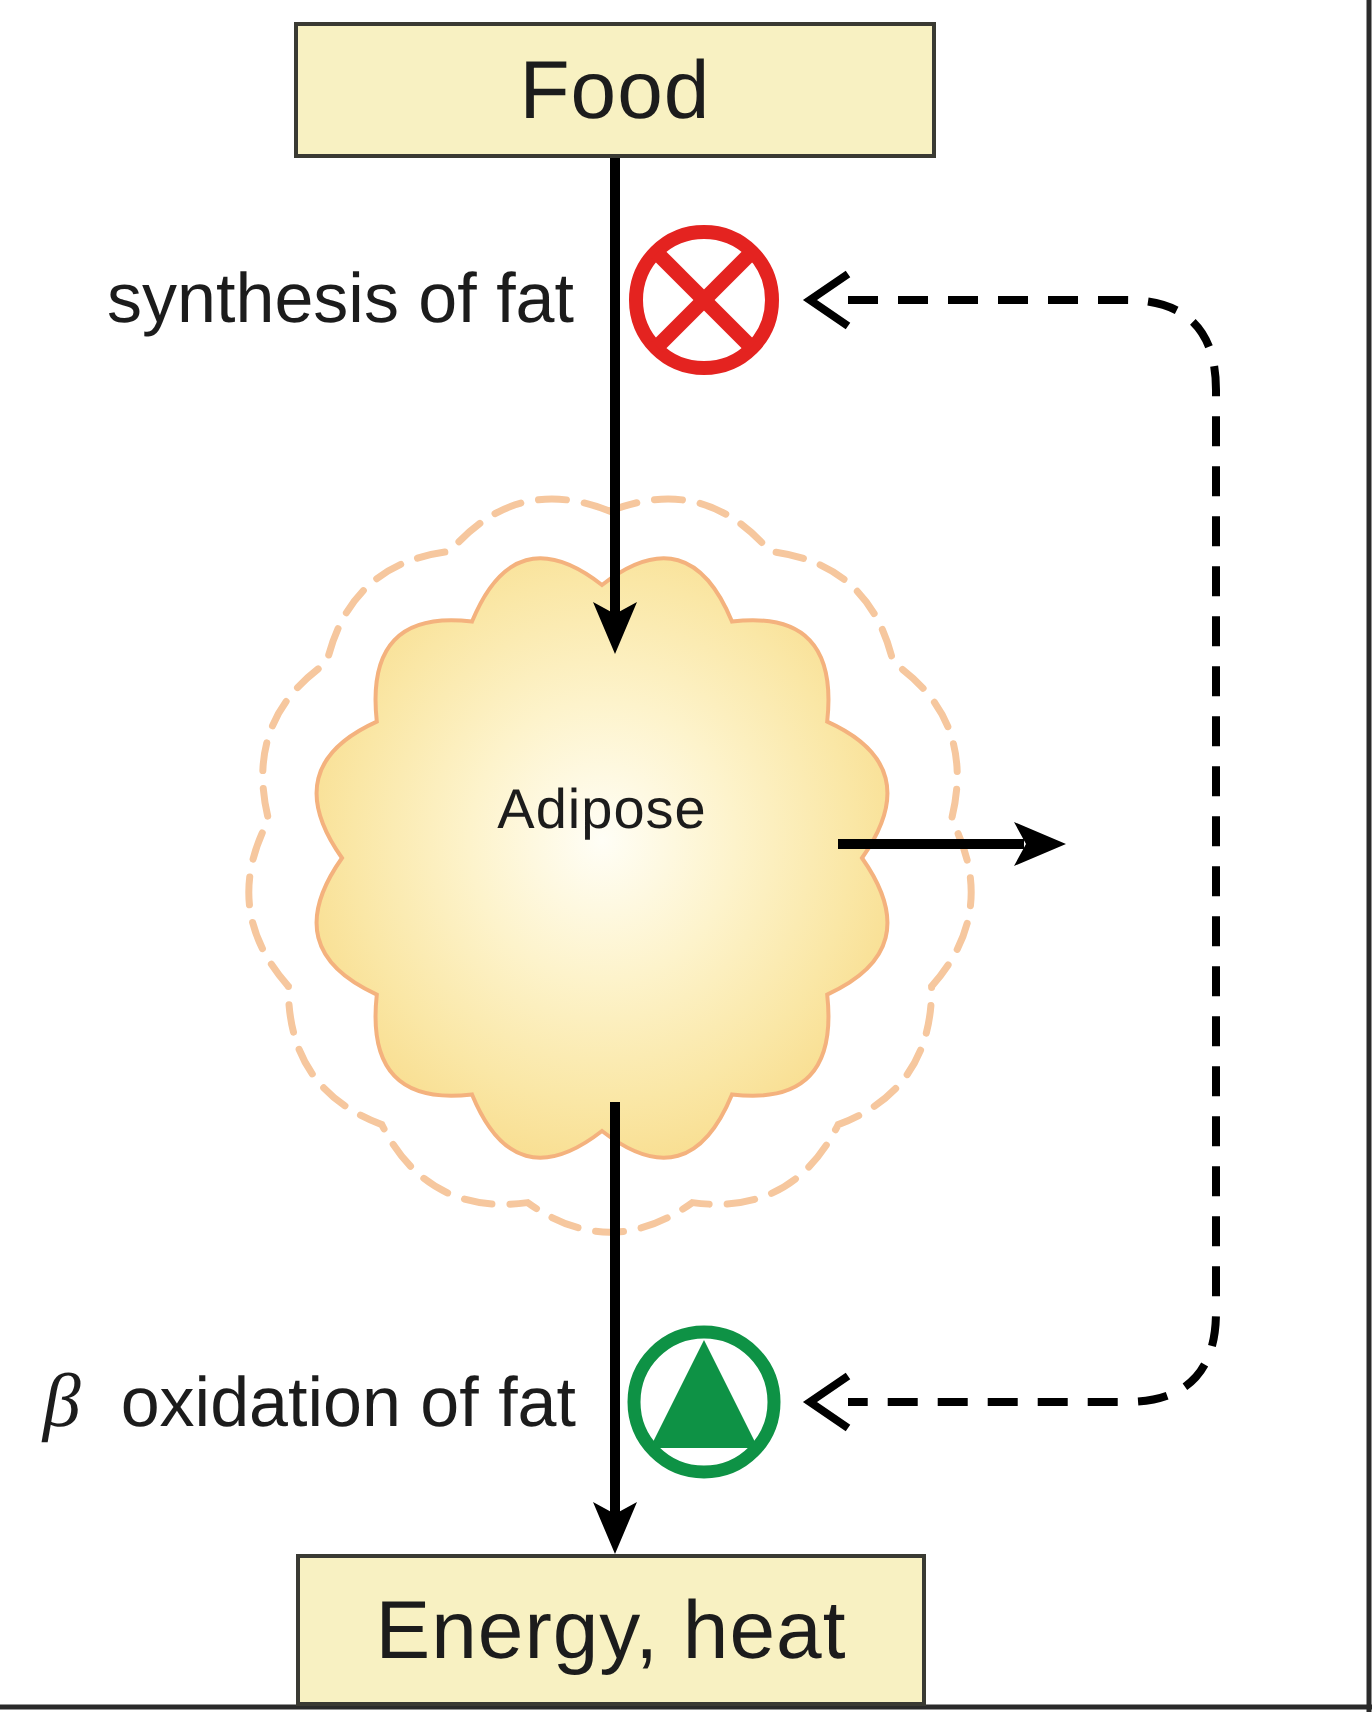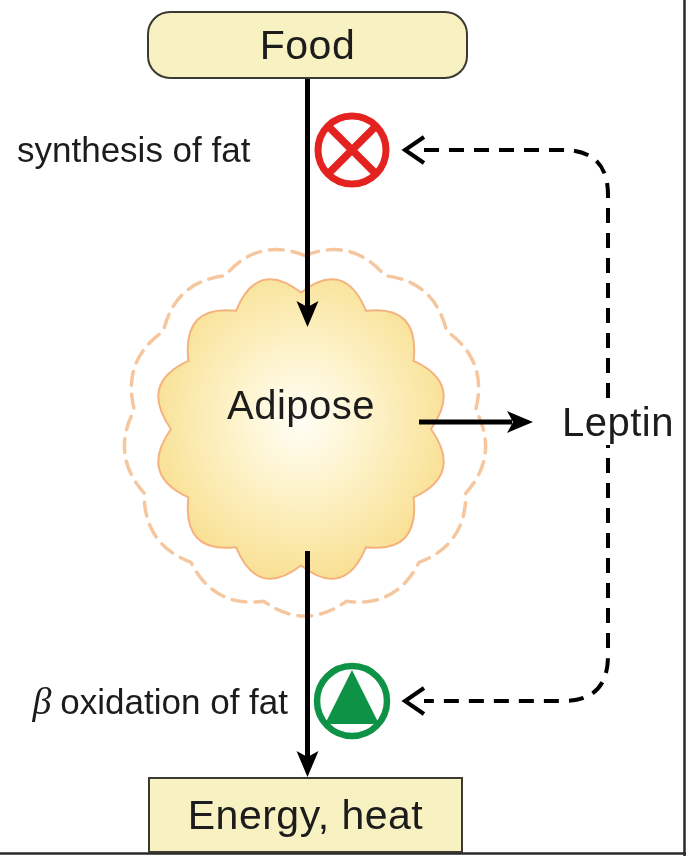--- a/index.html
+++ b/index.html
@@ -13,24 +13,24 @@
     background:var(--node-fill,#f8f1c2);border:2px solid var(--node-border,#3a3a33);
     box-sizing:border-box;font-size:41px;letter-spacing:0.5px;
   }
   .side-label{
     position:absolute;font-size:35px;line-height:40px;white-space:nowrap;
     color:var(--ink,#1c1c1c);
   }
   .beta{
     font-family:"Liberation Serif", serif;font-style:italic;font-size:38px;
   }
-  .beta-rest{margin-left:9px;}
+  .beta-rest{margin-left:20px;}
   .cloud-label{
     position:absolute;left:151px;top:378px;width:300px;text-align:center;
-    font-size:40px;line-height:54px;letter-spacing:0.5px;
+    font-size:28px;line-height:54px;letter-spacing:0.5px;
   }
   .leptin-label{
     position:absolute;left:558px;top:399px;padding:0 4px;background:#ffffff;
     font-size:40px;line-height:46px;white-space:nowrap;letter-spacing:0.5px;
   }
   .sym{position:absolute;width:78px;height:78px;}
 </style>
 </head>
 <body>
 
@@ -68,43 +68,40 @@
     <g>
       <path d="M 424 150 H 563 Q 608 150 608 195 V 656 Q 608 701 563 701 H 424" fill="none" style="stroke:var(--line)" stroke-width="4" stroke-dasharray="15 10"></path>
       <path d="M 424 137 L 405 150 L 424 163" fill="none" style="stroke:var(--line)" stroke-width="4"></path>
       <path d="M 424 688 L 405 701 L 424 714" fill="none" style="stroke:var(--line)" stroke-width="4"></path>
     </g>
 
     <line x1="684.5" y1="0" x2="684.5" y2="856" style="stroke:var(--frame)" stroke-width="2.5"></line>
     <line x1="0" y1="853.5" x2="686" y2="853.5" style="stroke:var(--frame)" stroke-width="2.5"></line>
   </svg>
 
-  <div class="node-box" style="left:147px;top:11px;width:321px;height:68px;border-radius:23px;">
+  <div class="node-box" style="left:147px;top:11px;width:321px;height:68px;">
     <span>Food</span>
   </div>
 
   <div class="node-box" style="left:148px;top:777px;width:315px;height:76px;">
     <span>Energy, heat</span>
   </div>
 
-  <div class="side-label" style="left:17px;top:130px;width:270px;">
+  <div class="side-label" style="left:17px;top:130px;width:270px;text-align:right;">
     <span>synthesis of fat</span>
   </div>
 
   <div class="side-label" style="left:8px;top:681px;width:280px;text-align:right;">
     <span class="beta">β</span><span class="beta-rest">oxidation of fat</span>
   </div>
 
   <div class="cloud-label">
     <div>Adipose</div>
   </div>
 
-  <div class="leptin-label">
-    <span>Leptin</span>
-  </div>
 
   <svg class="sym" style="left:313px;top:111px;" viewBox="0 0 78 78">
     <circle cx="39" cy="39" r="34" fill="#ffffff" style="stroke:var(--red)" stroke-width="7"></circle>
     <line x1="15.5" y1="15.5" x2="62.5" y2="62.5" style="stroke:var(--red)" stroke-width="7.5"></line>
     <line x1="62.5" y1="15.5" x2="15.5" y2="62.5" style="stroke:var(--red)" stroke-width="7.5"></line>
   </svg>
 
   <svg class="sym" style="left:313px;top:662px;" viewBox="0 0 78 78">
     <circle cx="39" cy="39" r="35" fill="#ffffff" style="stroke:var(--green)" stroke-width="6.5"></circle>
     <polygon points="39,8 12,62 66,62" style="fill:var(--green)"></polygon>

